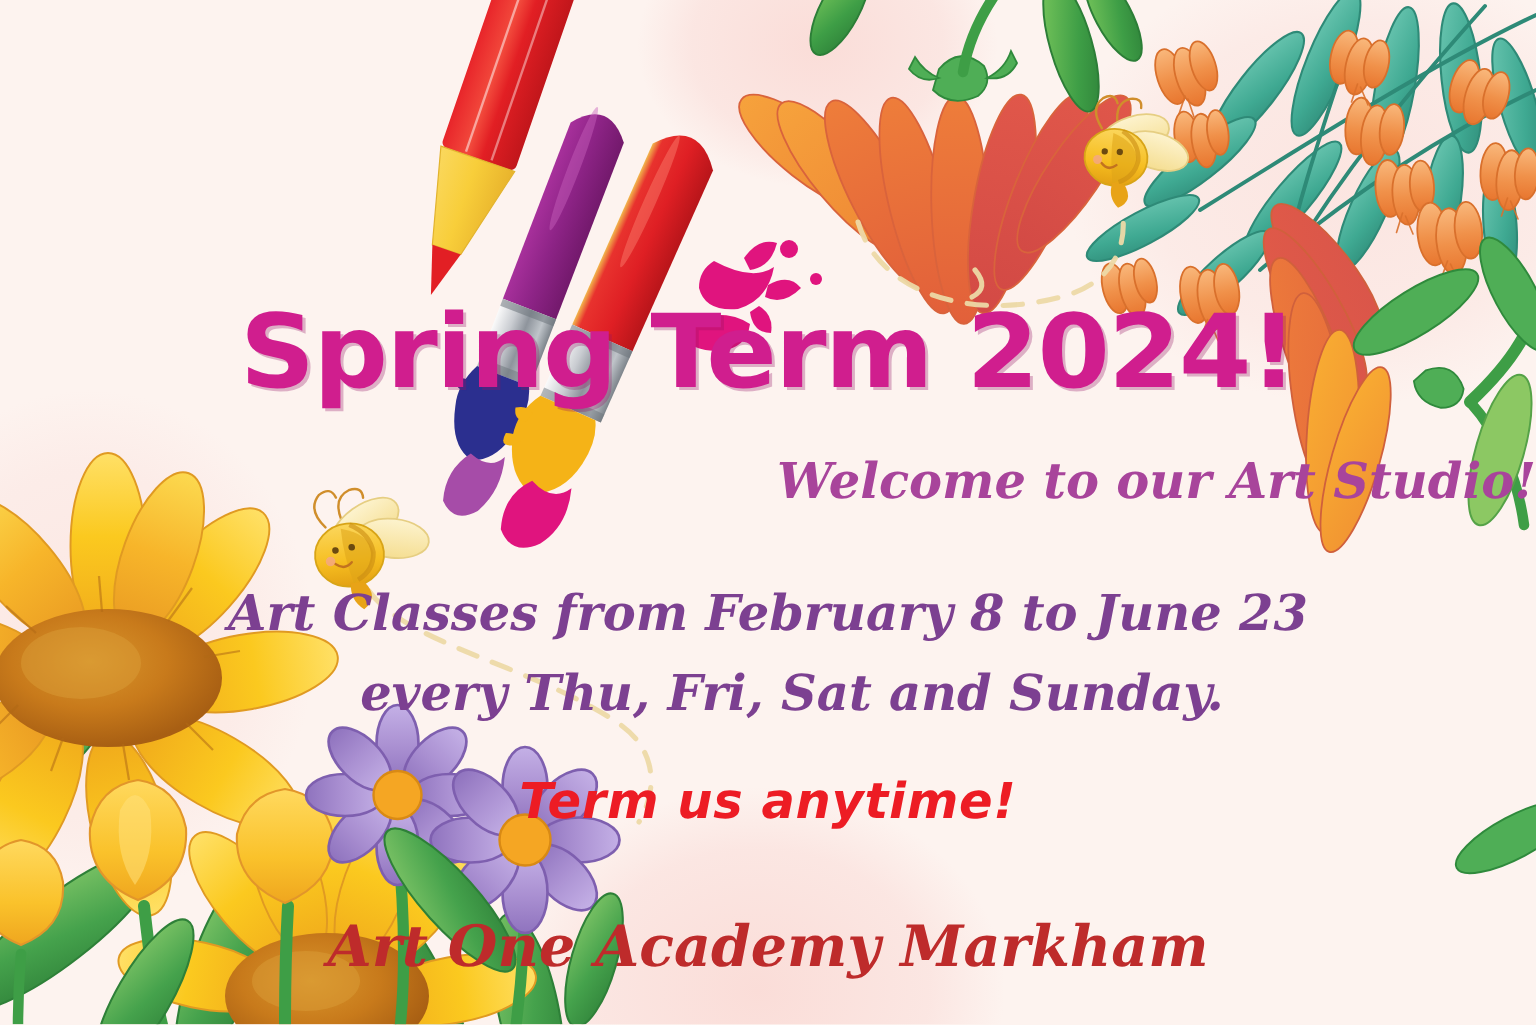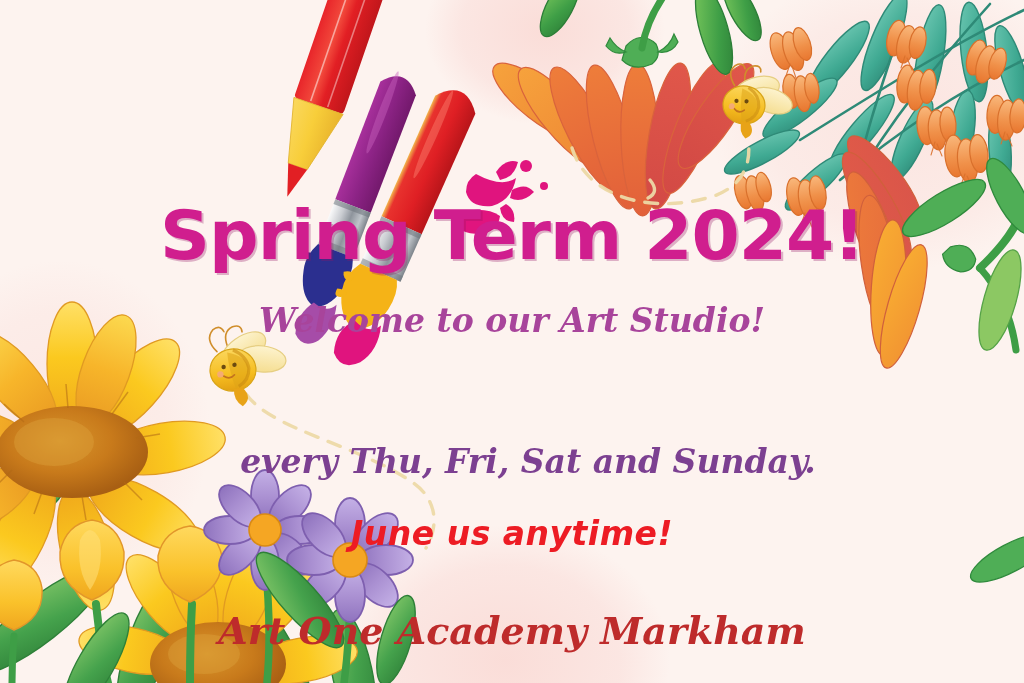--- a/index.html
+++ b/index.html
@@ -32,20 +32,21 @@
     color:#D01E8E;
     text-shadow:2px 2px 0 rgba(150,20,100,.30);
     transform:scaleX(1.02);
   }
   #subtitle{
     top:301px;
     font-family:"DejaVu Serif", serif;
     font-style:italic;font-weight:bold;
     font-size:33px;
     color:#A8449B;
+    text-align:right;
   }
   #line1{
     top:389px;
     font-family:"DejaVu Serif", serif;
     font-style:italic;font-weight:bold;
     font-size:33px;
     color:#7C4091;
   }
   #line2{
     top:442px;
@@ -562,18 +563,19 @@
         <ellipse cx="300" cy="600" rx="18" ry="62" transform="rotate(-42 300 600)"></ellipse>
         <ellipse cx="96" cy="664" rx="18" ry="58" transform="rotate(30 96 664)"></ellipse>
         <ellipse cx="396" cy="640" rx="15" ry="46" transform="rotate(16 396 640)"></ellipse>
       </g>
     </svg>
   </div>
 
   <div id="textblock">
     <div class="tline" id="title">Spring Term 2024!</div>
     <div class="tline" id="subtitle">Welcome to our Art Studio!</div>
+    <div class="tline" id="line1">Art Classes from February 8 to June 23</div>
     <div class="tline" id="line2">every Thu, Fri, Sat and Sunday.</div>
-    <div class="tline" id="cta">June us anytime!</div>
+    <div class="tline" id="cta">Term us anytime!</div>
     <div class="tline" id="footer">Art One Academy Markham</div>
   </div>
 
 </div>
 
 </body></html>

